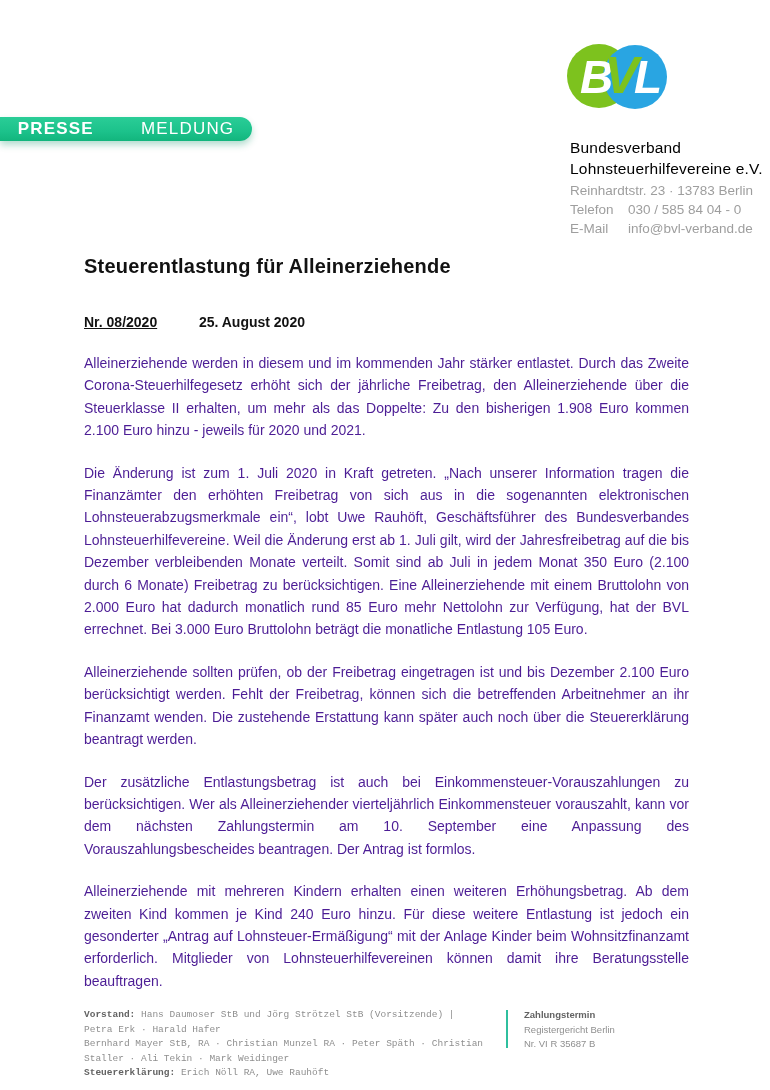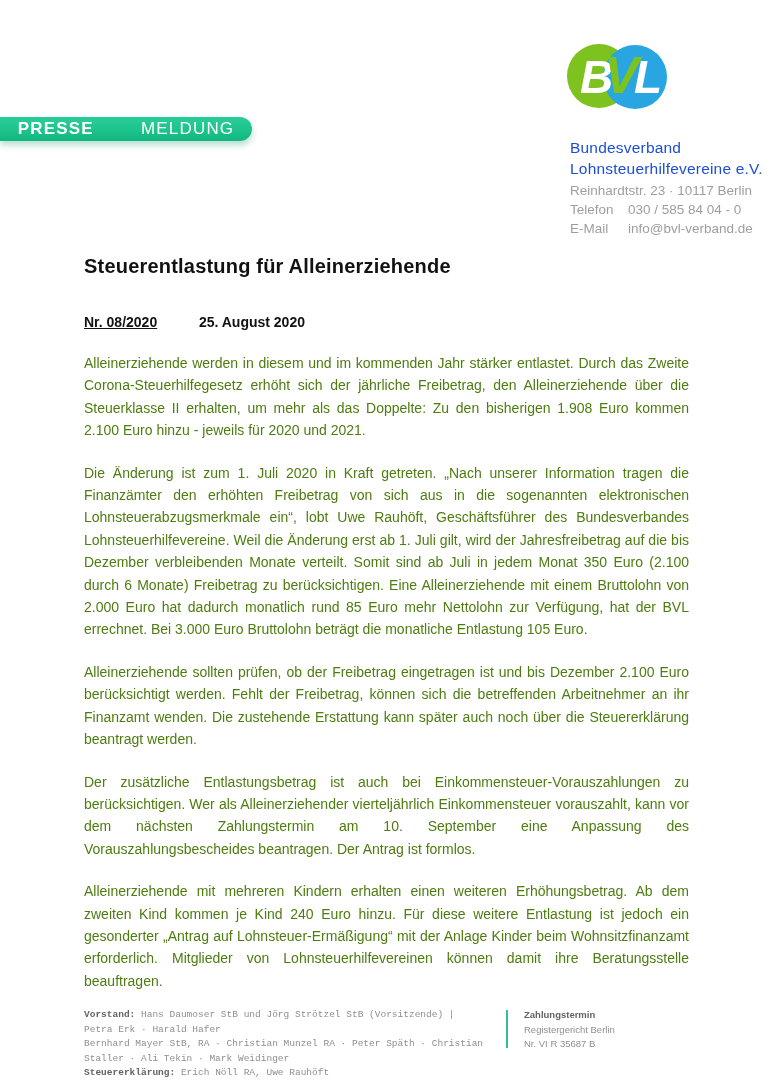--- a/index.html
+++ b/index.html
@@ -11,21 +11,21 @@
     background: #ffffff;
     margin: 0 auto;
     font-family: "Liberation Sans", sans-serif;
     overflow: hidden;
   }
 
   
   .logo-svg { position: absolute; left: 566px; top: 32px; }
   .brand-name {
     position: absolute; left: 570px; top: 137px;
-    font-size: 15.5px; line-height: 21px; color: #1d4ed8;
+    font-size: 15.5px; line-height: 21px; color: #000000;
     letter-spacing: .2px;
   }
   .contact-block {
     position: absolute; left: 570px; top: 181px;
     font-size: 13.5px; line-height: 19px; color: #9e9e9e;
   }
   .contact-row { display: flex; }
   .contact-label { width: 58px; flex: 0 0 58px; }
 
   
@@ -47,21 +47,21 @@
     font-size: 20px; font-weight: bold; color: #121212;
     letter-spacing: .2px;
   }
   .doc-meta {
     position: absolute; left: 84px; top: 314px;
     font-size: 14px; font-weight: bold; color: #121212;
   }
   .doc-meta .nr { display: inline-block; width: 111px; text-decoration: underline; }
   .doc-body {
     position: absolute; left: 84px; top: 352px; width: 605px;
-    font-size: 14px; line-height: 22.4px; color: #4d7c0f;
+    font-size: 14px; line-height: 22.4px; color: #4c1d95;
     text-align: justify;
   }
   .doc-body p { margin-bottom: 20px; }
 
   
   .footer { position: absolute; left: 0; top: 1008px; width: 770px; height: 44px; }
   .footer-left {
     position: absolute; left: 84px; top: 0; width: 400px;
     font-size: 9.5px; line-height: 14.5px; color: #8f8f8f; font-family: Liberation Mono, monospace;
   }
@@ -88,21 +88,21 @@
     <text x="68" y="61" font-family="Liberation Sans, sans-serif" font-size="46" font-weight="bold" font-style="italic" fill="#ffffff">L</text>
   </svg>
 
   <div class="brand-name">
     <div>Bundesverband</div>
     <div>Lohnsteuerhilfevereine e.V.</div>
   </div>
 
   <div class="contact-block">
     <div class="contact-row">
-      <span>Reinhardtstr. 23 · 10117 Berlin</span>
+      <span>Reinhardtstr. 23 · 13783 Berlin</span>
     </div>
     <div class="contact-row">
       <span class="contact-label">Telefon</span>
       <span>030 / 585 84 04 - 0</span>
     </div>
     <div class="contact-row">
       <span class="contact-label">E-Mail</span>
       <span>info@bvl-verband.de</span>
     </div>
   </div>

